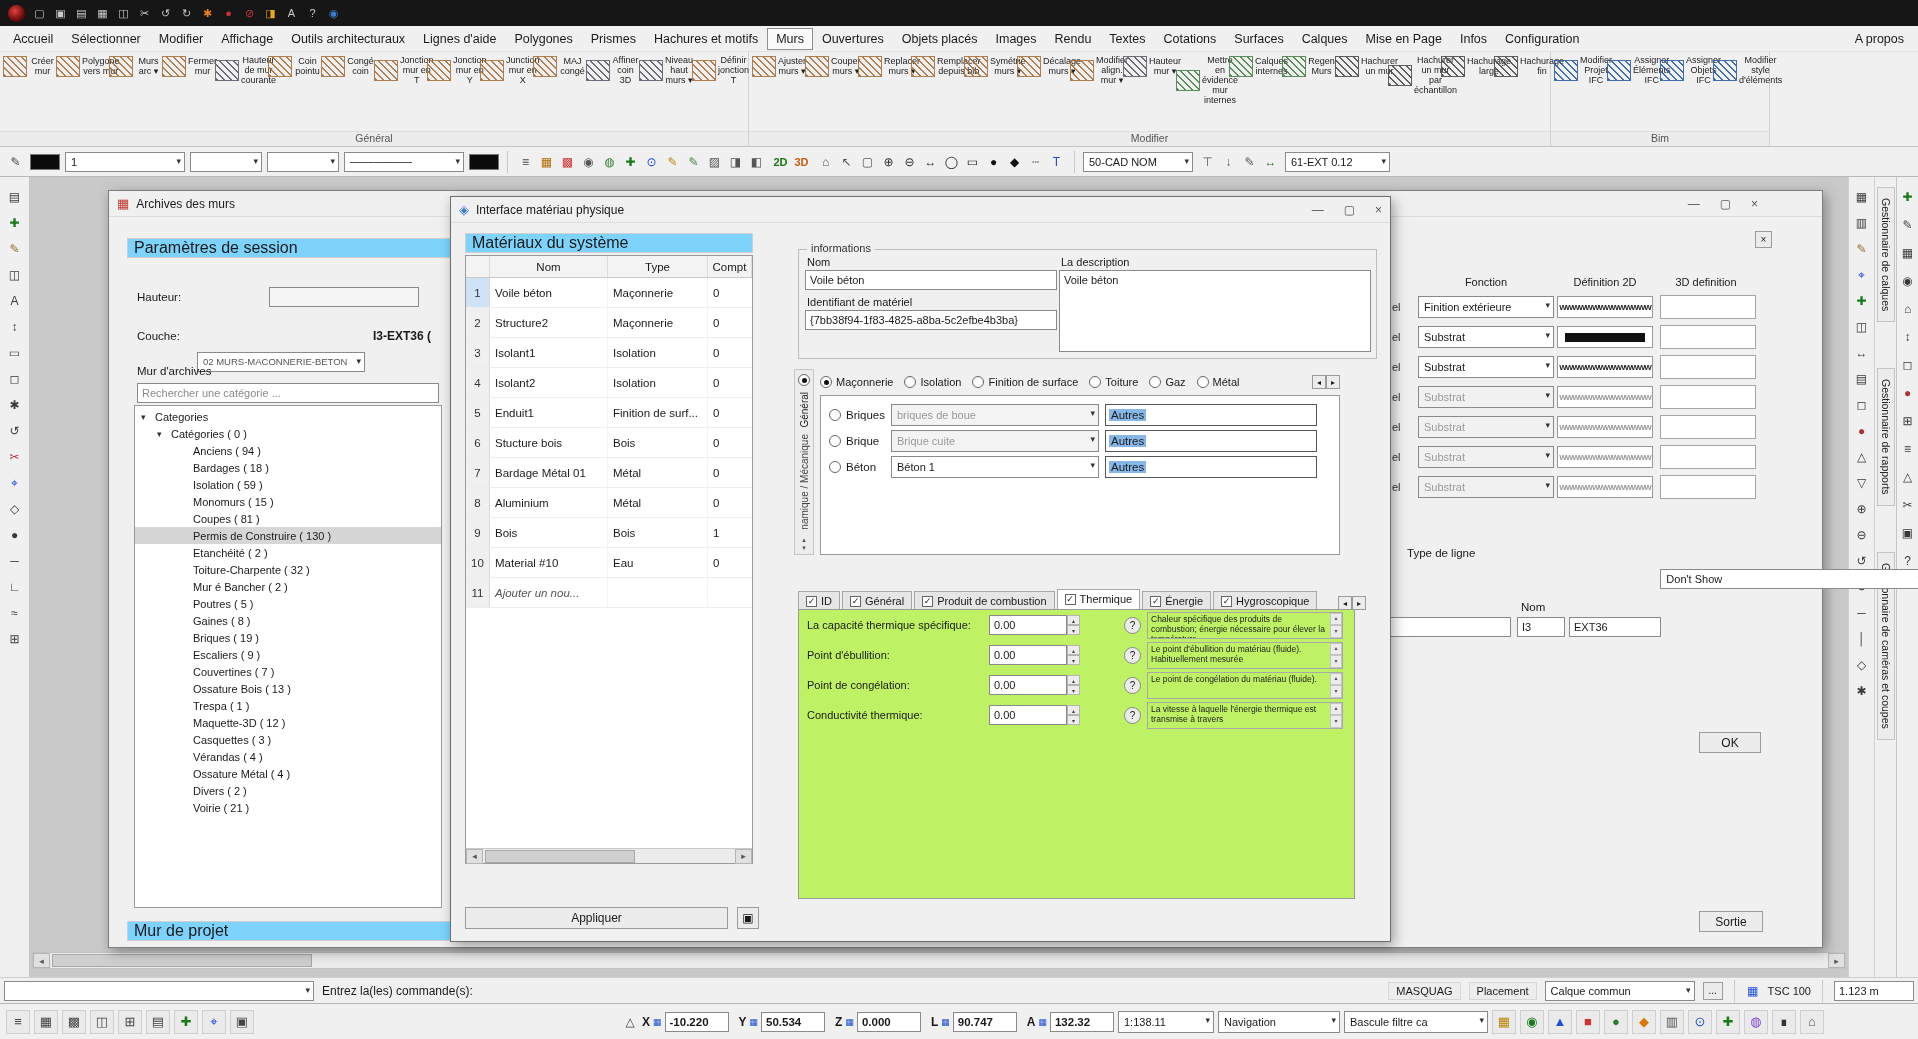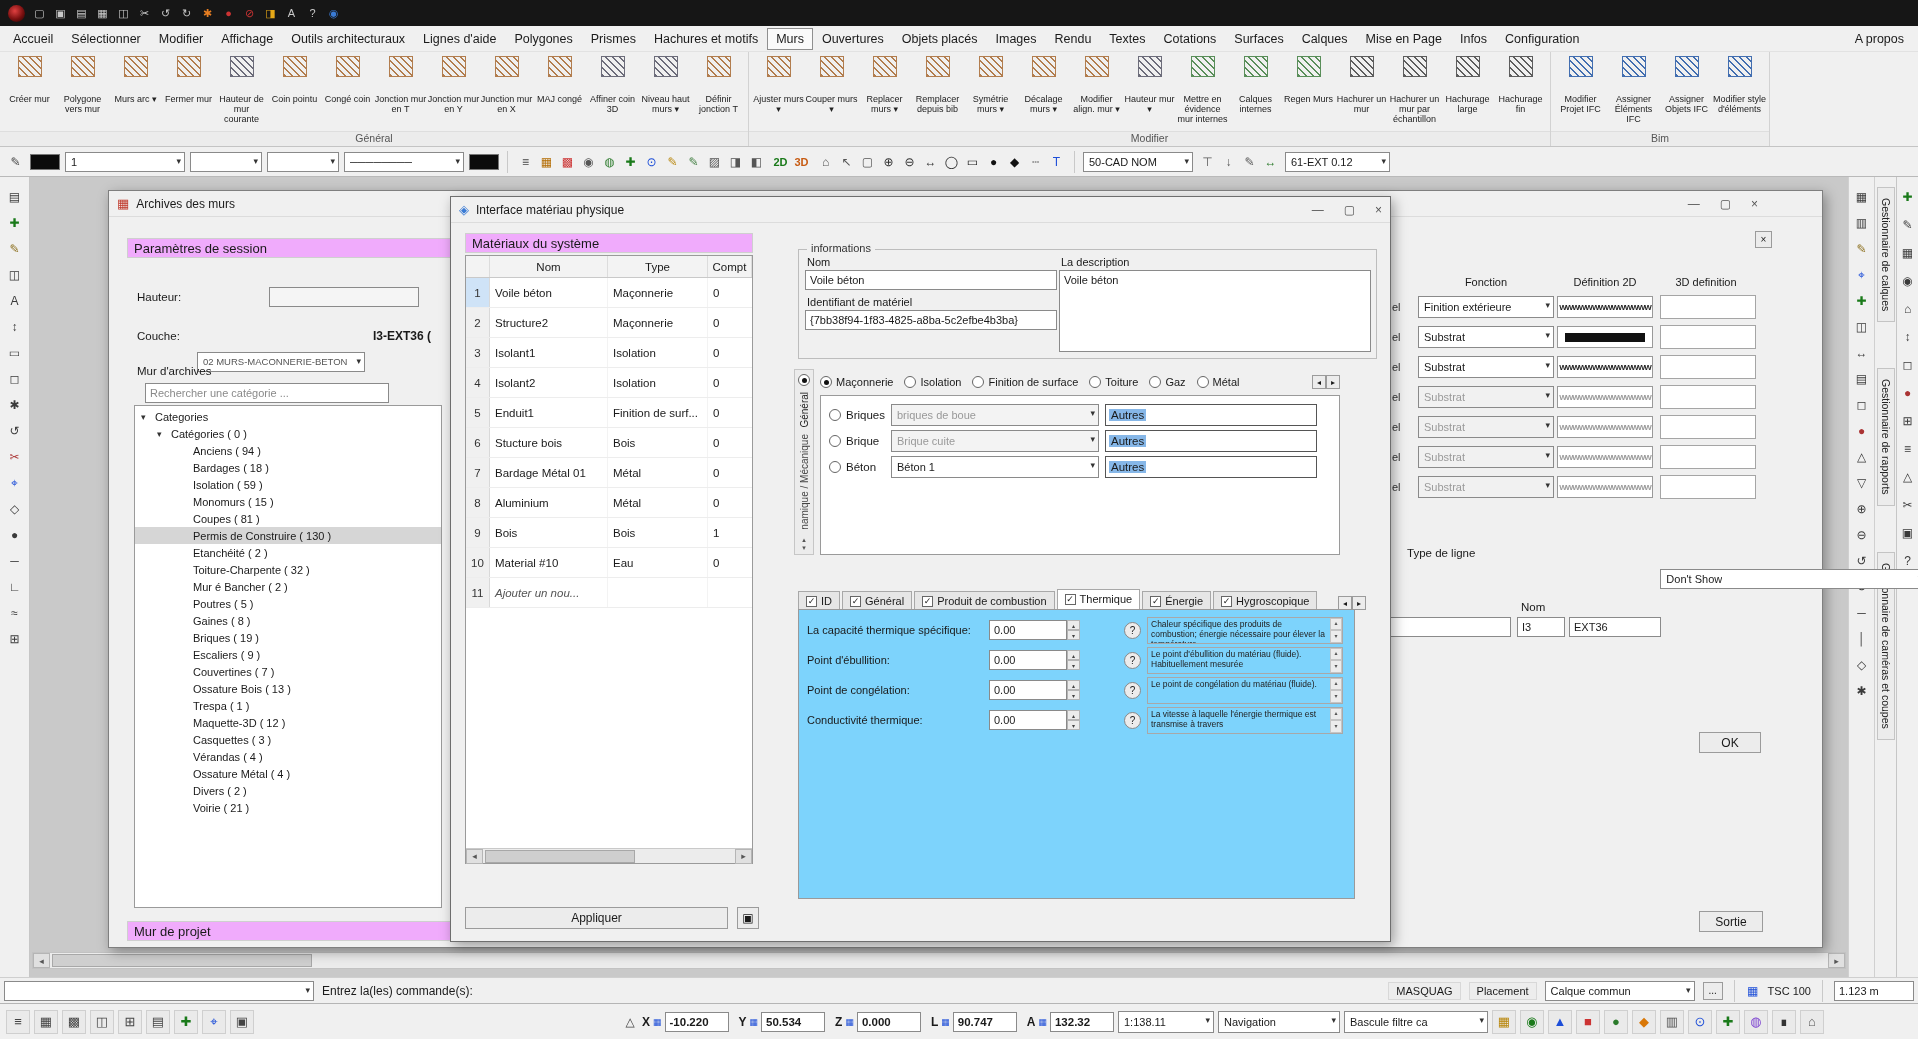--- a/index.html
+++ b/index.html
@@ -15,21 +15,21 @@
 
 .menubar{position:absolute;top:26px;left:0;right:0;height:26px;background:#f0f0f0;display:flex;align-items:center;padding:0 4px;font-size:12.5px;border-bottom:1px solid #e2e2e2;z-index:49}
 .menu-items{display:flex}
 .menu-item{padding:4px 9px;white-space:nowrap}
 .menu-item.active{background:#fafafa;border:1px solid #8f8f8f;padding:3px 8px}
 .menu-about{margin-left:auto;padding:4px 10px}
 
 .ribbon{position:absolute;top:52px;left:0;right:0;height:95px;background:#f0f0f0;border-bottom:1px solid #c4c4c4;display:flex;z-index:48}
 .rib-group{display:flex;flex-direction:column;border-right:1px solid #d2d2d2}
 .rib-buttons{flex:1;display:flex;align-items:flex-start;padding:2px 3px}
-.rib-btn{width:53px;display:flex;flex-direction:column;align-items:center;gap:18px;padding:2px 0;font-size:9px;line-height:1.1;text-align:center;color:#222}
+.rib-btn{width:53px;display:flex;flex-direction:row;align-items:center;gap:2px;padding:2px 0;font-size:9px;line-height:1.1;text-align:center;color:#222}
 .ribicon{width:24px;height:21px;border:1px solid currentColor;background:repeating-linear-gradient(45deg,currentColor 0 1.5px,transparent 1.5px 5px);opacity:.85;flex:0 0 auto}
 .rib-grouplabel{height:15px;text-align:center;font-size:10.5px;color:#555;background:#ececec;border-top:1px solid #dedede}
 
 .optionsbar{position:absolute;top:147px;left:0;right:0;height:30px;background:#f0f0f0;border-bottom:1px solid #b9b9b9;display:flex;align-items:center;gap:5px;padding:0 6px;z-index:47}
 .oi{width:19px;height:19px;display:flex;align-items:center;justify-content:center;font-size:12px;color:#444}
 .oi.badge{font-weight:bold;font-size:11px}
 .icon-strip{display:flex;align-items:center;gap:2px}
 .combo{height:20px;background:#fff;border:1px solid #8a8a8a;display:inline-flex;align-items:center;font-size:11px;padding:0 16px 0 5px;position:relative;white-space:nowrap;overflow:hidden}
 .combo::after{content:"▾";position:absolute;right:3px;top:3px;font-size:9px;color:#333}
 .combo span{white-space:nowrap;overflow:hidden}
@@ -46,21 +46,21 @@
 
 .hscroll{position:absolute;height:17px;background:#ececec;border:1px solid #c2c2c2;display:flex;align-items:center;z-index:3}
 .hs-btn{width:17px;height:15px;background:#e0e0e0;border:1px solid #b5b5b5;font-size:9px;display:flex;align-items:center;justify-content:center;color:#555;flex:0 0 auto}
 .hs-thumb{height:13px;background:#cfcfcf;border:1px solid #a8a8a8;margin:0 2px}
 .hs-track{flex:1}
 
 .dialog{position:absolute;background:#f0f0f0;border:1px solid #7f7f7f;box-shadow:3px 4px 12px rgba(0,0,0,.35)}
 .dlg-title{height:26px;display:flex;align-items:center;gap:7px;padding:0 8px;font-size:12px;border-bottom:1px solid #dcdcdc}
 .dlg-icon{font-size:13px}
 .dlg-ctrl{margin-left:auto;display:flex;gap:20px;color:#555;font-size:12px}
-.sec-header{position:absolute;height:20px;background:#f0abfc;border:1px solid #cfcfcf;display:flex;align-items:center;padding:0 6px;font-size:13px}
+.sec-header{position:absolute;height:20px;background:#7dd3fc;border:1px solid #cfcfcf;display:flex;align-items:center;padding:0 6px;font-size:16px}
 .flabel{position:absolute;font-size:11px;white-space:nowrap}
 .input{background:#fff;border:1px solid #8a8a8a;height:20px;display:flex;align-items:center;padding:0 4px;font-size:11px;overflow:hidden;white-space:nowrap}
 .btn{background:#ececec;border:1px solid #9b9b9b;display:flex;align-items:center;justify-content:center;font-size:12px}
 .groupbox{position:absolute;border:1px solid #bdbdbd}
 .legend{position:absolute;top:-8px;left:8px;background:#f0f0f0;padding:0 4px;font-size:11px;color:#333}
 .radio{width:12px;height:12px;border-radius:50%;border:1px solid #666;background:#fff;position:relative;flex:0 0 auto}
 .selected>.radio::after,.radio.on::after{content:"";position:absolute;inset:2.5px;border-radius:50%;background:#111}
 .check{width:11px;height:11px;border:1px solid #666;background:#fff;font-size:9px;line-height:9px;text-align:center;color:#222;flex:0 0 auto}
 .check::before{content:"✓"}
 .spin{width:13px;height:20px;display:flex;flex-direction:column;flex:0 0 auto}
@@ -97,21 +97,21 @@
 .mat-rl{width:56px;font-size:11.5px;display:flex;gap:5px;align-items:center}
 .mat-combo{width:208px;height:22px}
 .mat-row.disabled .mat-combo{color:#999;background:#f3f3f3}
 .autres{width:212px;height:22px;border:1px solid #555;background:#fff;display:flex;align-items:center;padding:0 3px;font-size:11.5px}
 .autres span{background:#86b7e8;padding:0 2px}
 
 .ptab-row{position:absolute;display:flex;align-items:flex-end}
 .ptabs{display:flex;align-items:flex-end;gap:2px;flex:1}
 .ptab{display:flex;align-items:center;gap:4px;padding:3px 7px;border:1px solid #a8a8a8;border-bottom:none;background:#e6e6e6;font-size:11px;white-space:nowrap}
 .ptab.active{background:#fff;padding-bottom:5px}
-.prop-box{position:absolute;background:#7dd3fc;border:1px solid #9a9a9a;padding-top:5px}
+.prop-box{position:absolute;background:#bef264;border:1px solid #9a9a9a;}
 .prop-row{display:flex;align-items:center;height:30px;padding-left:8px}
 .prop-label{width:182px;font-size:11px}
 .prop-value{width:78px;height:20px}
 .help-btn{width:17px;height:17px;border-radius:50%;border:1px solid #888;background:#ececec;display:flex;align-items:center;justify-content:center;font-size:10px;margin-left:44px;flex:0 0 auto}
 .prop-desc{margin-left:6px;width:196px;height:27px;border:1px solid #a8a8a8;font-size:8.5px;line-height:1.2;padding:1px 14px 1px 3px;overflow:hidden;position:relative;color:#222}
 .updown{position:absolute;right:0;top:0;bottom:0;width:12px;display:flex;flex-direction:column}
 .updown span{flex:1;font-size:6px;display:flex;align-items:center;justify-content:center;background:#ececec;border:1px solid #c5c5c5;color:#555}
 
 .ft-head{display:flex;font-size:11px;height:21px;align-items:center}
 .ft-head div{text-align:center}
@@ -518,21 +518,21 @@
   <span class="flabel" style="left:28px;top:100px;font-size:11.5px">Hauteur:</span>
   <div class="input abs" style="left:160px;top:96px;width:150px;background:#f5f5f5">
       <span></span>
     </div>
   <span class="flabel" style="left:28px;top:139px;font-size:11.5px">Couche:</span>
   <div class="combo abs" style="left:88px;top:134px;width:168px;font-size:9.5px;color:#555">
       <span>02 MURS-MACONNERIE-BETON</span>
     </div>
   <span class="flabel" style="left:264px;top:138px;font-weight:bold;font-size:12px">I3-EXT36 (</span>
   <span class="flabel" style="left:28px;top:174px;font-size:11.5px">Mur d'archives</span>
-  <div class="input abs" style="left:36px;top:192px;width:244px;color:#8a8a8a">
+  <div class="input abs" style="left:28px;top:192px;width:302px;color:#8a8a8a">
       <span>Rechercher une catégorie ...</span>
     </div>
   <div class="tree-box" style="left:25px;top:214px;width:308px;height:503px">
     <div>
 
     <div class="tree-item lvl0">
         <span class="caret">▾</span>
         <span>Categories</span>
       </div>
         <div class="tree-item lvl1">

